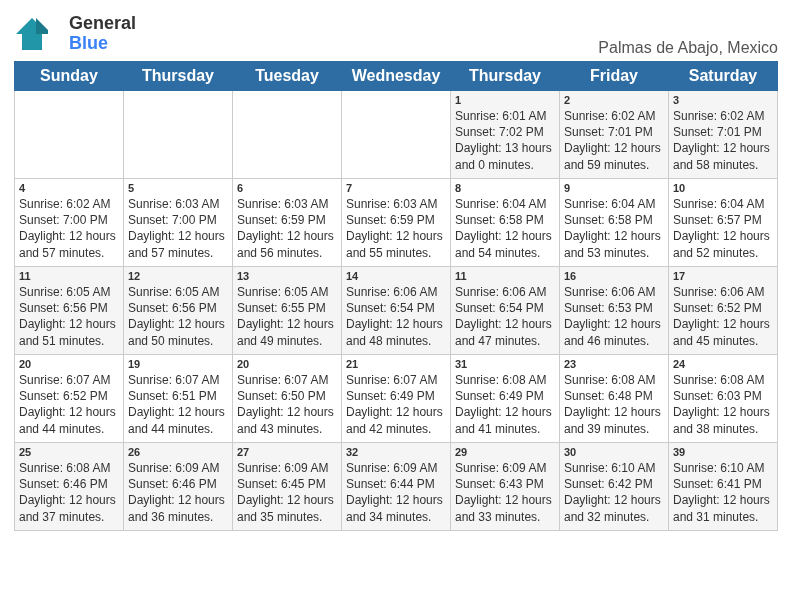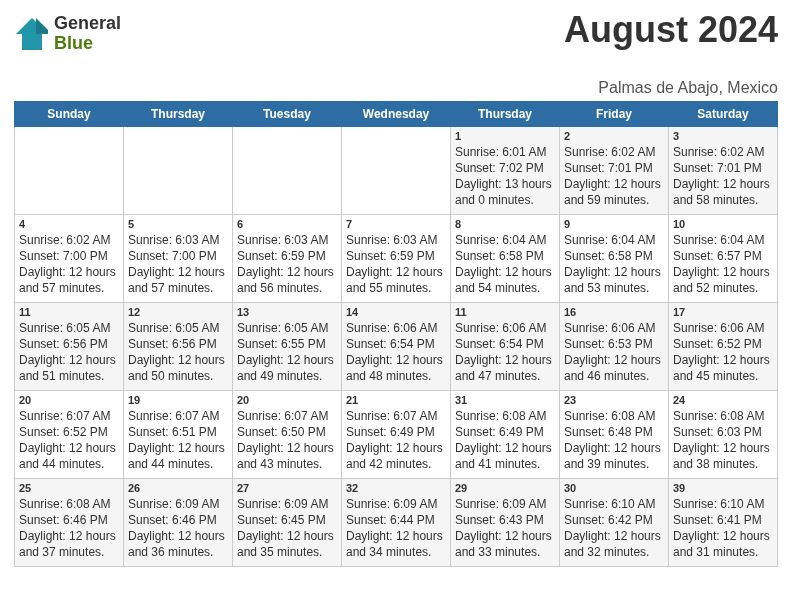--- a/index.html
+++ b/index.html
@@ -24,23 +24,24 @@
       display: flex;
       align-items: center;
       margin-top: 4px;
     }
     .logo-text {
       display: flex;
       flex-direction: column;
       font-size: 18px;
       font-weight: bold;
       line-height: 1.1;
+      margin-left: 15px;
     }
     .logo-text span:first-child { color: #333; }
-    .logo-text span:last-child { color: #4d7c0f; }
+    .logo-text span:last-child { color: #3b82f6; }
     .logo-icon {
       width: 36px;
       height: 36px;
       margin-right: 4px;
       position: relative;
     }
     .title-block {
       text-align: right;
     }
     .title-block h1 {
@@ -56,21 +57,21 @@
       margin-top: 29px;
     }
     table {
       width: 100%;
       border-collapse: collapse;
       table-layout: fixed;
     }
     thead tr th {
       background: #2e6da4;
       color: #fff;
-      font-size: 12px;
+      font-size: 16px;
       font-weight: bold;
       padding: 5px 4px;
       text-align: center;
       border: 1px solid #2e6da4;
     }
     tbody tr td {
       vertical-align: top;
       border: 1px solid #ccc;
       padding: 3px 4px;
       font-size: 9.5px;
@@ -107,21 +108,20 @@
           <polygon points="18,2 34,18 28,18 28,34 8,34 8,18 2,18" fill="#2196a8"></polygon>
           <polygon points="22,2 34,14 34,18 22,18" fill="#1a7a8a"></polygon>
         </svg>
       </div>
       <div class="logo-text">
         <span>General</span>
         <span>Blue</span>
       </div>
     </div>
     <div class="title-block">
-      <h1>August 2024</h1>
       <h2>Palmas de Abajo, Mexico</h2>
     </div>
   </div>
 
   <table>
     <thead>
       <tr>
         <th>Sunday</th>
         <th>Thursday</th>
         <th>Tuesday</th>

